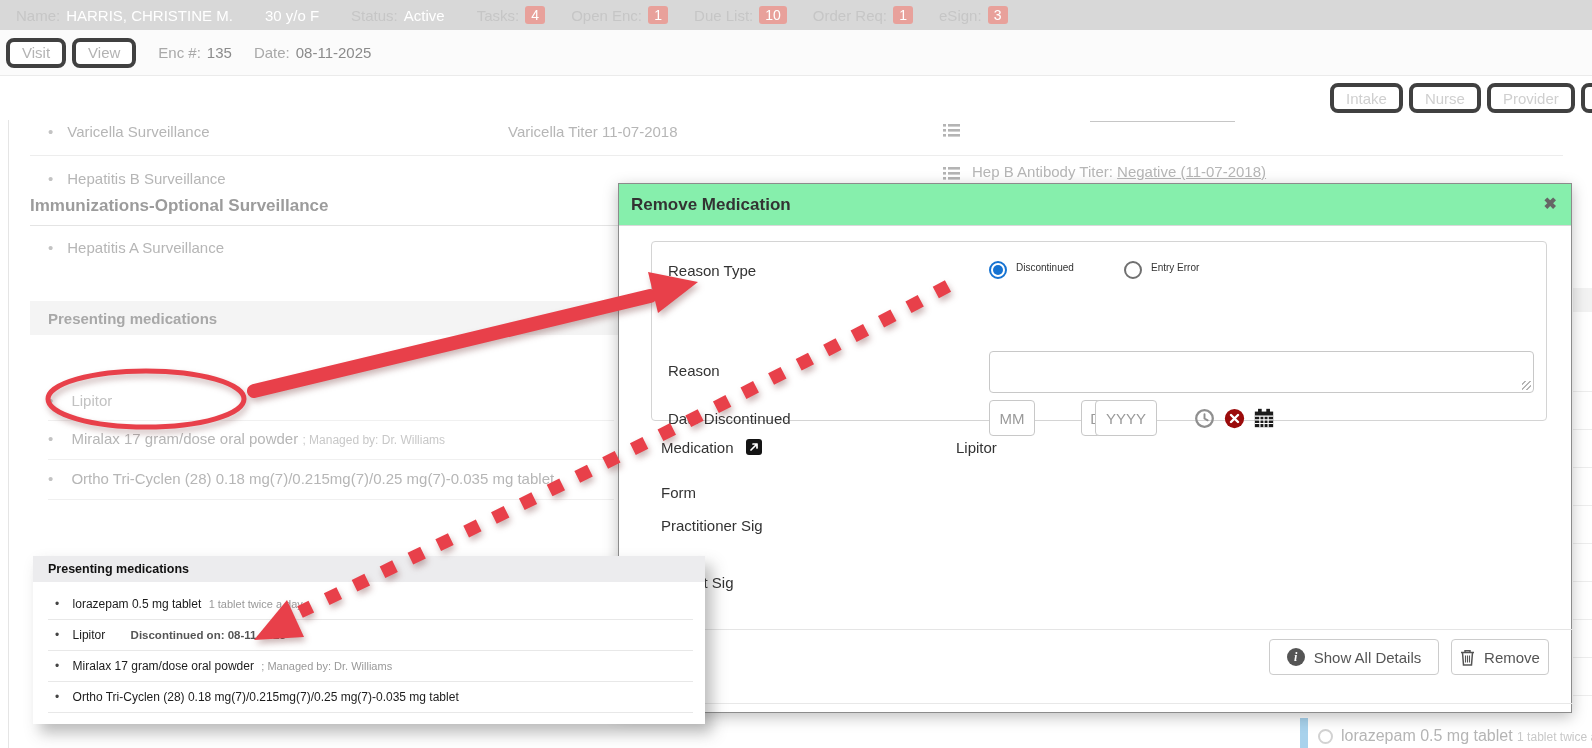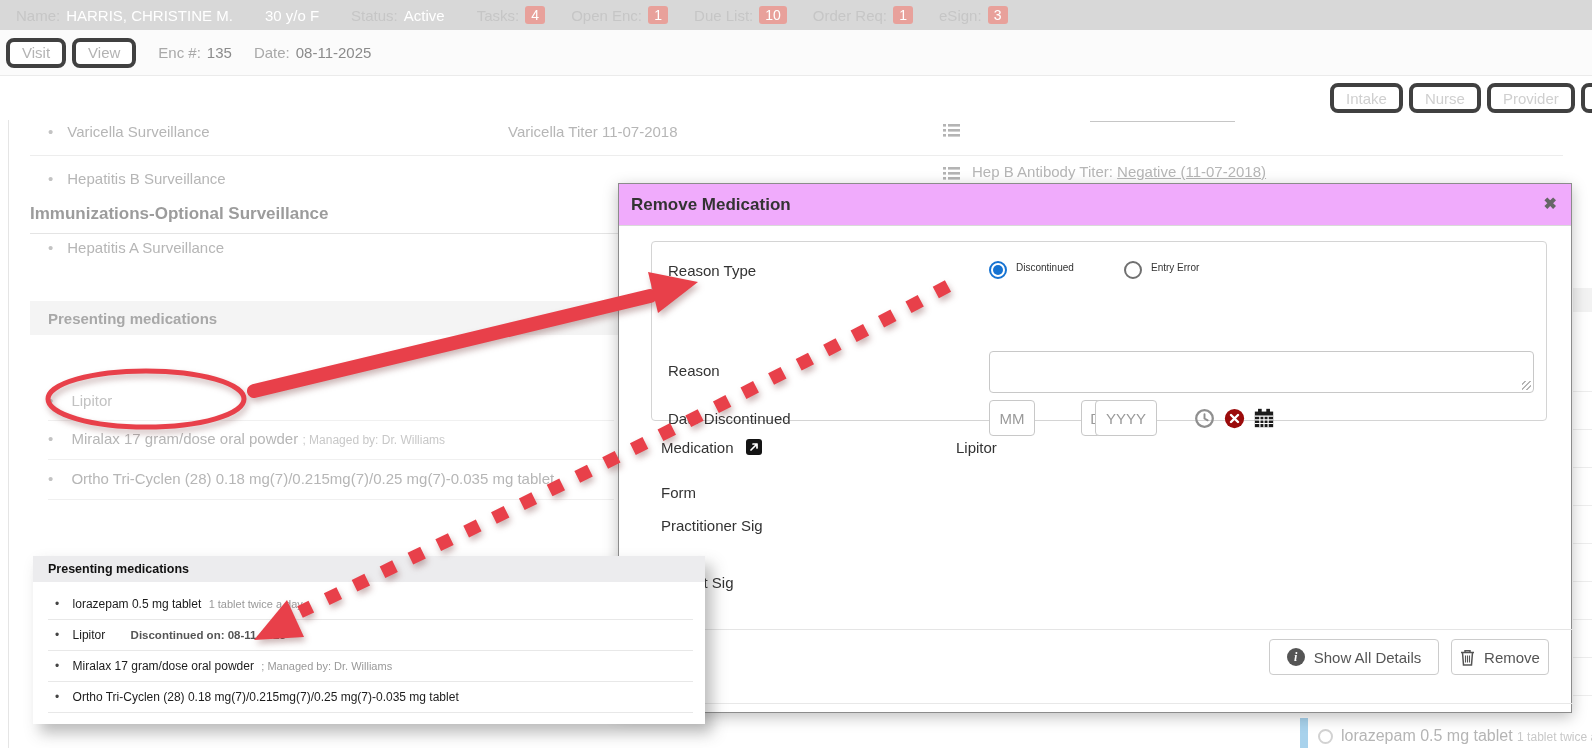--- a/index.html
+++ b/index.html
@@ -41,21 +41,21 @@
   .bghead { color:#9c9c9c; font-weight:bold; font-size:17px; }
   .hline { position:absolute; height:1px; background:#ededed; }
   .vline { position:absolute; width:1px; background:#e5e5e5; }
   .medband { position:absolute; background:#f4f4f4; display:flex; align-items:center; }
   .medband span { color:#a8a8a8; font-weight:bold; font-size:15px; margin-left:18px; }
   .ulink { text-decoration:underline; }
 
   
   .modal { position:absolute; left:618px; top:183px; width:954px; height:530px; background:#fff;
     border:1px solid #8c8c8c; box-shadow:0 4px 14px rgba(0,0,0,0.25); z-index:10; }
-  .modal-head { position:absolute; left:0; top:0; width:100%; height:42px; background:#f0abfc;
+  .modal-head { position:absolute; left:0; top:0; width:100%; height:42px; background:#86efac;
     border-bottom:1px solid #d9d9d9; display:flex; align-items:center; }
   .modal-title { font-size:17px; font-weight:bold; color:#333; margin-left:12px; }
   .modal-close { position:absolute; right:14px; top:10px; color:#666; font-size:16px;
     font-weight:bold; background:none; border:none; cursor:pointer; font-family:inherit; }
   .fieldset { position:absolute; left:32px; top:57px; width:896px; height:180px;
     border:1px solid #d4d4d4; border-radius:4px;padding-left:8px; }
   .flabel { position:absolute; font-size:15px; color:#333; }
   .radio { position:absolute; width:18px; height:18px; border-radius:50%; border:2px solid #707070;
     background:#fff; cursor:pointer; }
   .radio.sel { border-color:#1673d2; }
@@ -172,21 +172,21 @@
           <rect x="5" y="6" width="12" height="2.6"></rect>
           <rect x="0" y="11" width="3" height="2.6"></rect>
           <rect x="5" y="11" width="12" height="2.6"></rect>
         </g>
       </svg>
   </span>
   <div class="abs bgtext" style="left:972px; top:163px; white-space:nowrap;">
     <span>Hep B Antibody Titer: </span><span class="ulink">Negative (11-07-2018)</span>
   </div>
 
-  <div class="abs bghead" style="left:30px; top:196px; width:588px; padding-bottom:9px; border-bottom:1px solid #e4e4e4;margin-top:8px;">Immunizations-Optional Surveillance</div>
+  <div class="abs bghead" style="left:30px; top:196px; width:588px; padding-bottom:9px; border-bottom:1px solid #e4e4e4;">Immunizations-Optional Surveillance</div>
   <div class="abs bgtext bullet" style="left:48px; top:239px;">Hepatitis A Surveillance</div>
 
   <div class="medband" style="left:30px; top:301px; width:588px; height:34px;">
     <span>Presenting medications</span>
   </div>
 
   <div class="abs bgtext bullet" style="left:48px; top:392px; color:#c2c2c2;">
     <span>Lipitor</span>
   </div>
   <div class="hline" style="left:48px; top:420px; width:566px; background:#f0f0f0;"></div>

